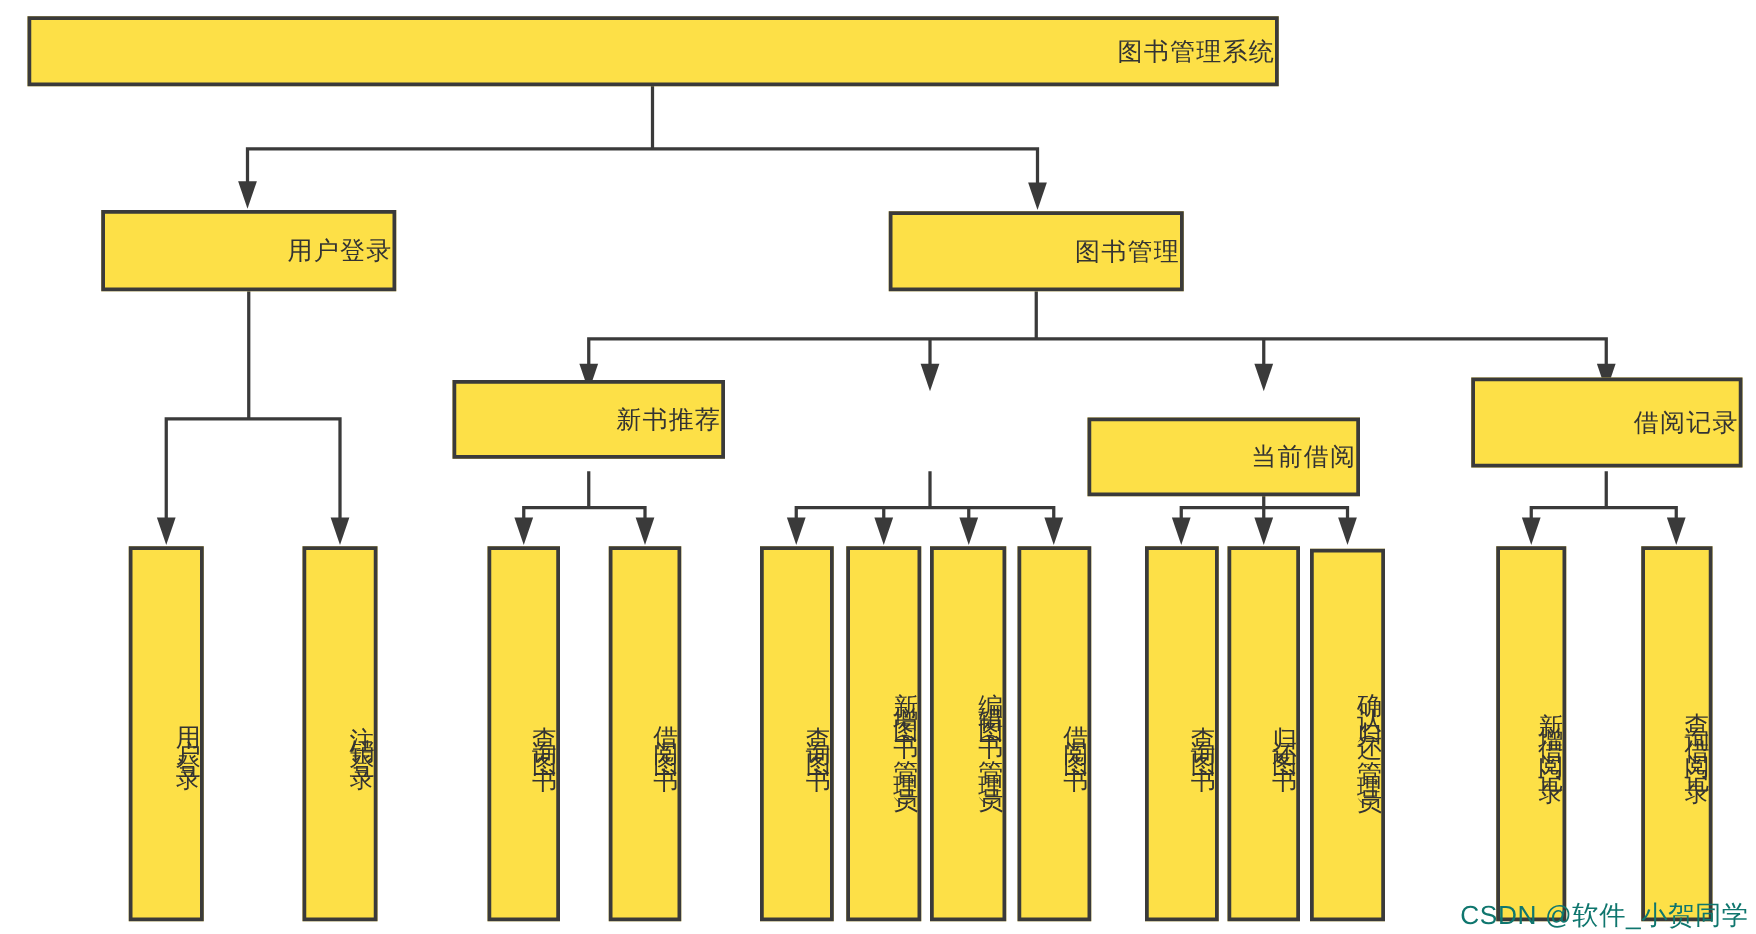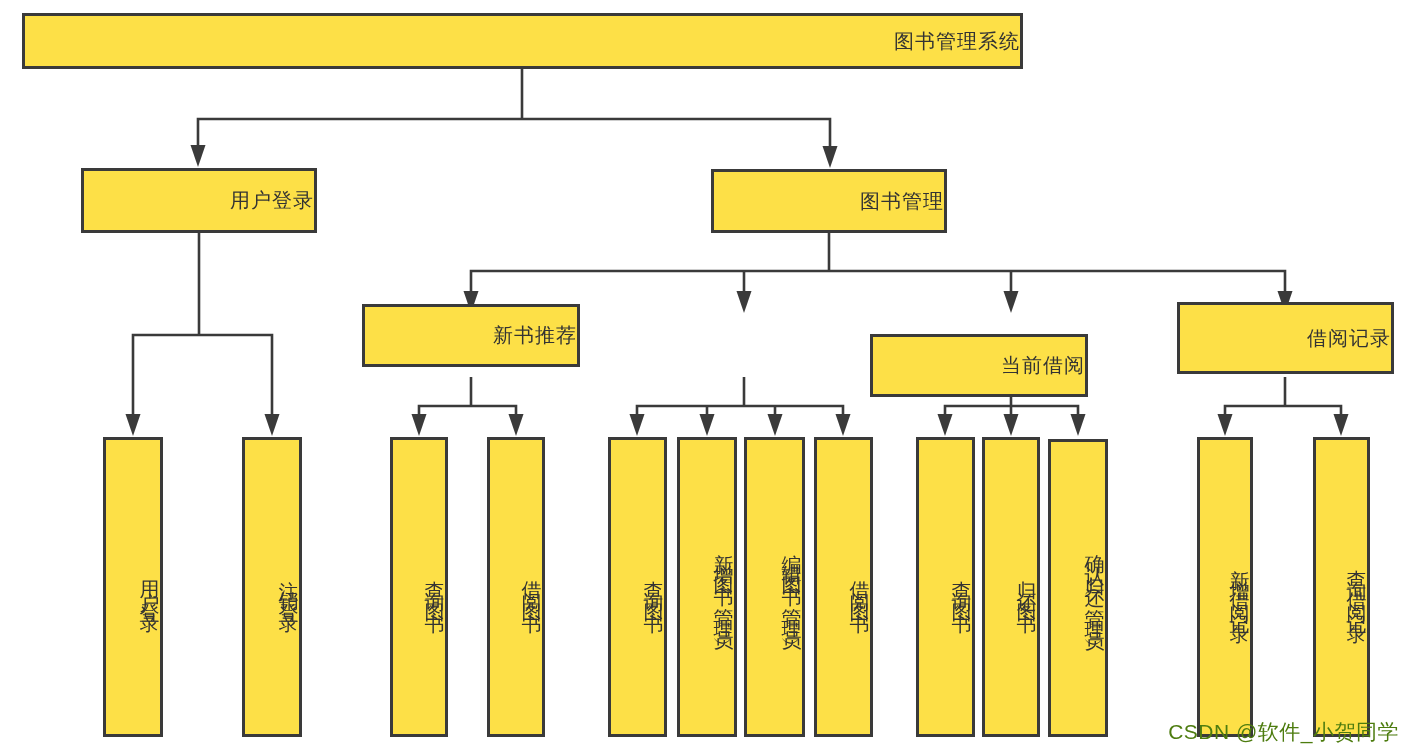--- a/index.html
+++ b/index.html
@@ -12,21 +12,21 @@
     position:absolute;background:#fde047;border:3px solid #3a3a3a;box-sizing:border-box;
     display:flex;align-items:center;justify-content:flex-end;z-index:1;
   }
   .hbox{font-size:20px;letter-spacing:1px;}
   .vbox .vlabel{
     writing-mode:vertical-rl;text-orientation:mixed;
     font-size:20px;line-height:1;letter-spacing:11px;white-space:nowrap;
   }
   .watermark{
     position:absolute;right:6px;bottom:1px;z-index:5;
-    font-size:21px;color:#4d7c0f;letter-spacing:0.5px;
+    font-size:21px;color:#0f766e;letter-spacing:0.5px;
   }
 </style>
 </head>
 <body>
 
 <div class="stage">
 
   <svg class="wires" width="1405" height="747" viewBox="0 0 1405 747">
     <g fill="none" stroke="#3a3a3a" stroke-width="2.6">
 

